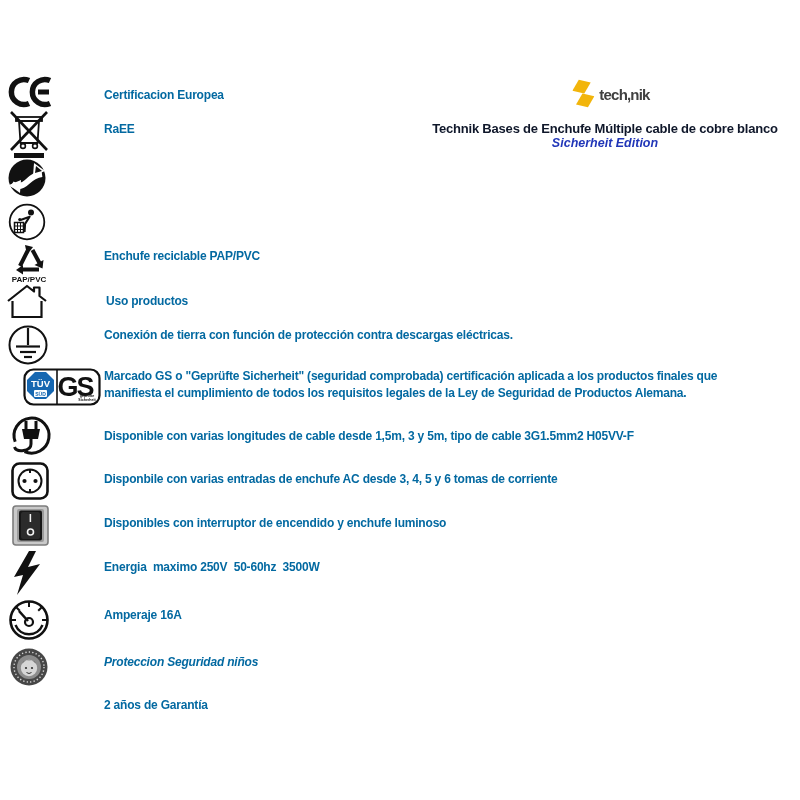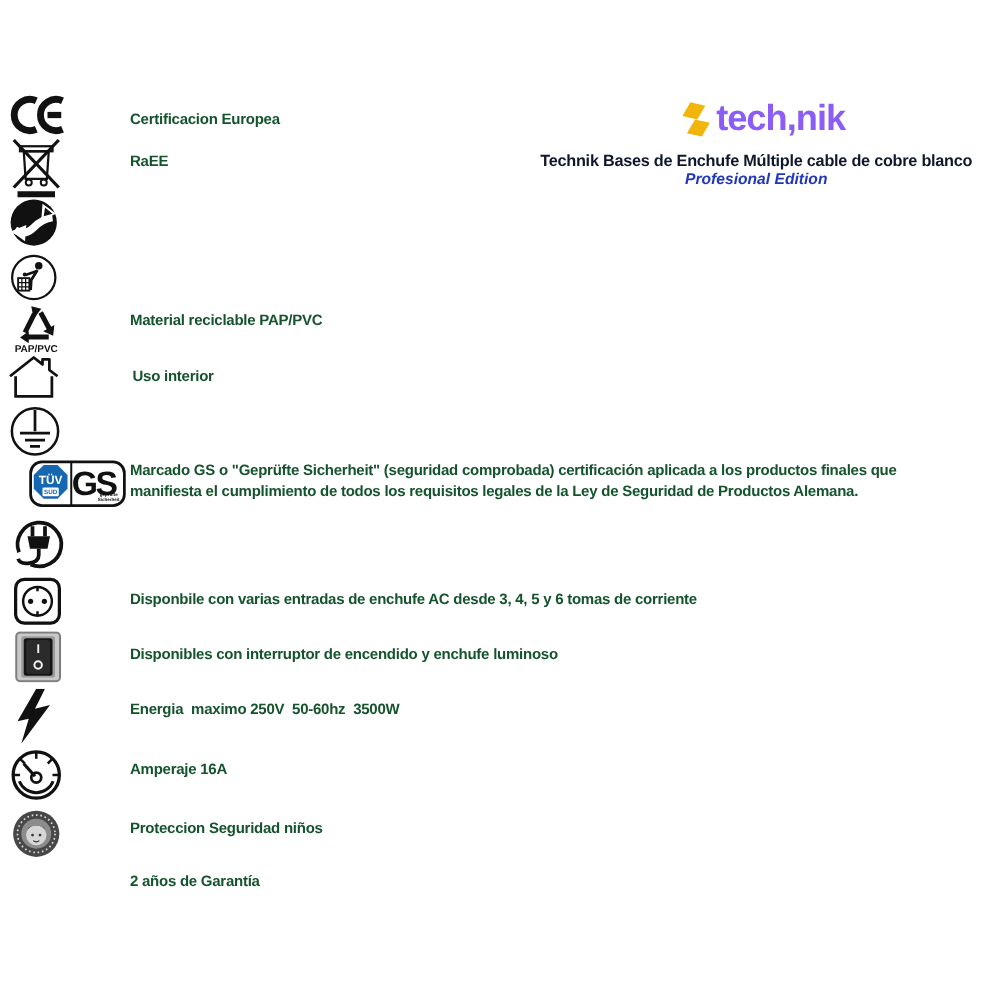--- a/index.html
+++ b/index.html
@@ -1,25 +1,25 @@
 <!DOCTYPE html>
 <html><head>
 <meta charset="utf-8">
 <style>
   html,body{margin:0;padding:0;background:#fff;}
   .canvas{position:relative;width:800px;height:800px;background:#ffffff;overflow:hidden;
           font-family:"Liberation Sans",sans-serif;}
   .icon{position:absolute;}
   .icon svg{display:block;}
   .txt{position:absolute;font-weight:bold;font-size:12px;letter-spacing:-0.2px;
-       color:#14532d;white-space:pre-wrap;line-height:16.5px;}
+       color:#0369a1;white-space:pre-wrap;line-height:16.5px;}
   .wrapwide{width:655px;}
   .brand{position:absolute;top:79px;left:611px;transform:translateX(-50%);
          display:flex;align-items:center;gap:5px;}
-  .brand-name{font-size:29px;font-weight:bold;color:#8b5cf6;letter-spacing:-0.8px;}
+  .brand-name{font-size:15px;font-weight:bold;color:#404040;letter-spacing:-0.8px;}
   .title{position:absolute;top:121px;left:605px;transform:translateX(-50%);
          white-space:nowrap;font-weight:bold;font-size:13px;letter-spacing:-0.2px;color:#0f172a;}
   .subtitle{position:absolute;top:136px;left:605px;transform:translateX(-50%);
             white-space:nowrap;font-weight:bold;font-style:italic;font-size:12.5px;color:#2136B8;}
   .stroke{stroke:#111;fill:none;}
   svg text{font-family:"Liberation Sans",sans-serif;}
 </style>
 </head>
 <body>
 
@@ -28,21 +28,21 @@
   <div class="brand">
     <span class="icon" style="position:static;">
       <svg width="22" height="30" viewBox="0 0 24 31">
         <path d="M7 0 L20 3 L13 15 L0 12 Z" fill="#F2B50B"></path>
         <path d="M11 15 L24 18 L17 30 L4 27 Z" fill="#F2B50B"></path>
       </svg>
     </span>
     <span class="brand-name">tech,nik</span>
   </div>
   <div class="title">Technik Bases de Enchufe Múltiple cable de cobre blanco</div>
-  <div class="subtitle">Profesional Edition</div>
+  <div class="subtitle">Sicherheit Edition</div>
 
   <span class="icon" style="left:8px;top:76px;">
     <svg width="44" height="32" viewBox="0 0 44 32">
       <path class="stroke" stroke-width="5.5" d="M21 4.6 A 12.5 12.5 0 1 0 21 27.4"></path>
       <path class="stroke" stroke-width="5.5" d="M42 4.6 A 12.5 12.5 0 1 0 42 27.4"></path>
       <line x1="30" y1="16" x2="41" y2="16" stroke="#111" stroke-width="5"></line>
     </svg>
   </span>
 
   <span class="icon" style="left:9px;top:110px;">
@@ -185,23 +185,25 @@
       <circle cx="19" cy="20" r="8.2" fill="#d6d6d6"></circle>
       <path d="M11 18 A 8.5 8.5 0 0 1 27 18 L 25 14 Q 19 10 13 14 Z" fill="#2e2e2e"></path>
       <circle cx="16" cy="20" r="1.1" fill="#333"></circle>
       <circle cx="22" cy="20" r="1.1" fill="#333"></circle>
       <path d="M16.5 24.5 Q 19 26.5 21.5 24.5" stroke="#333" stroke-width="1" fill="none"></path>
     </svg>
   </span>
 
   <div class="txt" style="left:104px;top:87px;">Certificacion Europea</div>
   <div class="txt" style="left:104px;top:121px;">RaEE</div>
-  <div class="txt" style="left:104px;top:248px;">Material reciclable PAP/PVC</div>
-  <div class="txt" style="left:106px;top:293px;">Uso interior</div>
+  <div class="txt" style="left:104px;top:248px;">Enchufe reciclable PAP/PVC</div>
+  <div class="txt" style="left:106px;top:293px;">Uso productos</div>
+  <div class="txt" style="left:104px;top:327px;">Conexión de tierra con función de protección contra descargas eléctricas.</div>
   <div class="txt wrapwide" style="left:104px;top:368px;">Marcado GS o "Geprüfte Sicherheit" (seguridad comprobada) certificación aplicada a los productos finales que manifiesta el cumplimiento de todos los requisitos legales de la Ley de Seguridad de Productos Alemana.</div>
+  <div class="txt" style="left:104px;top:428px;">Disponible con varias longitudes de cable desde 1,5m, 3 y 5m, tipo de cable 3G1.5mm2 H05VV-F</div>
   <div class="txt" style="left:104px;top:471px;">Disponbile con varias entradas de enchufe AC desde 3, 4, 5 y 6 tomas de corriente</div>
   <div class="txt" style="left:104px;top:515px;">Disponibles con interruptor de encendido y enchufe luminoso</div>
   <div class="txt" style="left:104px;top:559px;">Energia  maximo 250V  50-60hz  3500W</div>
   <div class="txt" style="left:104px;top:607px;">Amperaje 16A</div>
-  <div class="txt" style="left:104px;top:654px;">Proteccion Seguridad niños</div>
+  <div class="txt" style="left:104px;top:654px;font-style:italic;">Proteccion Seguridad niños</div>
   <div class="txt" style="left:104px;top:697px;">2 años de Garantía</div>
 
 </div>
 
 </body></html>

